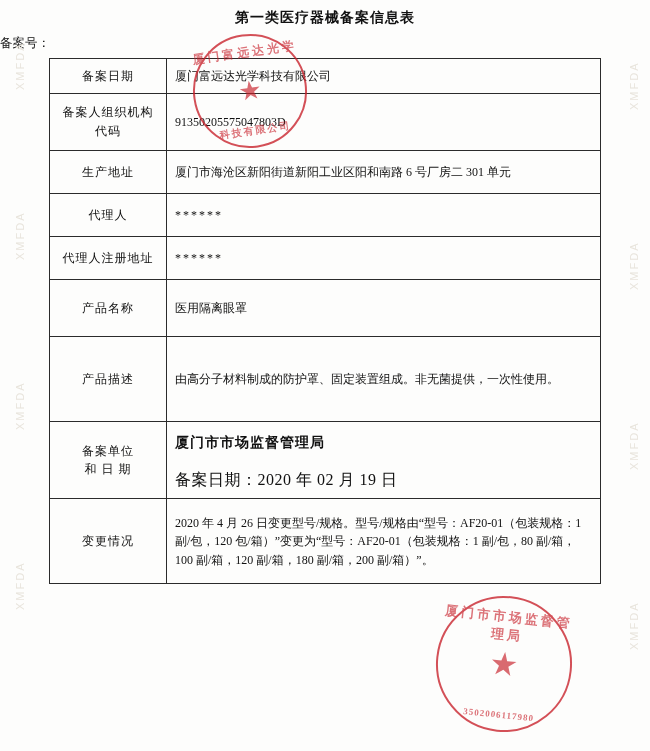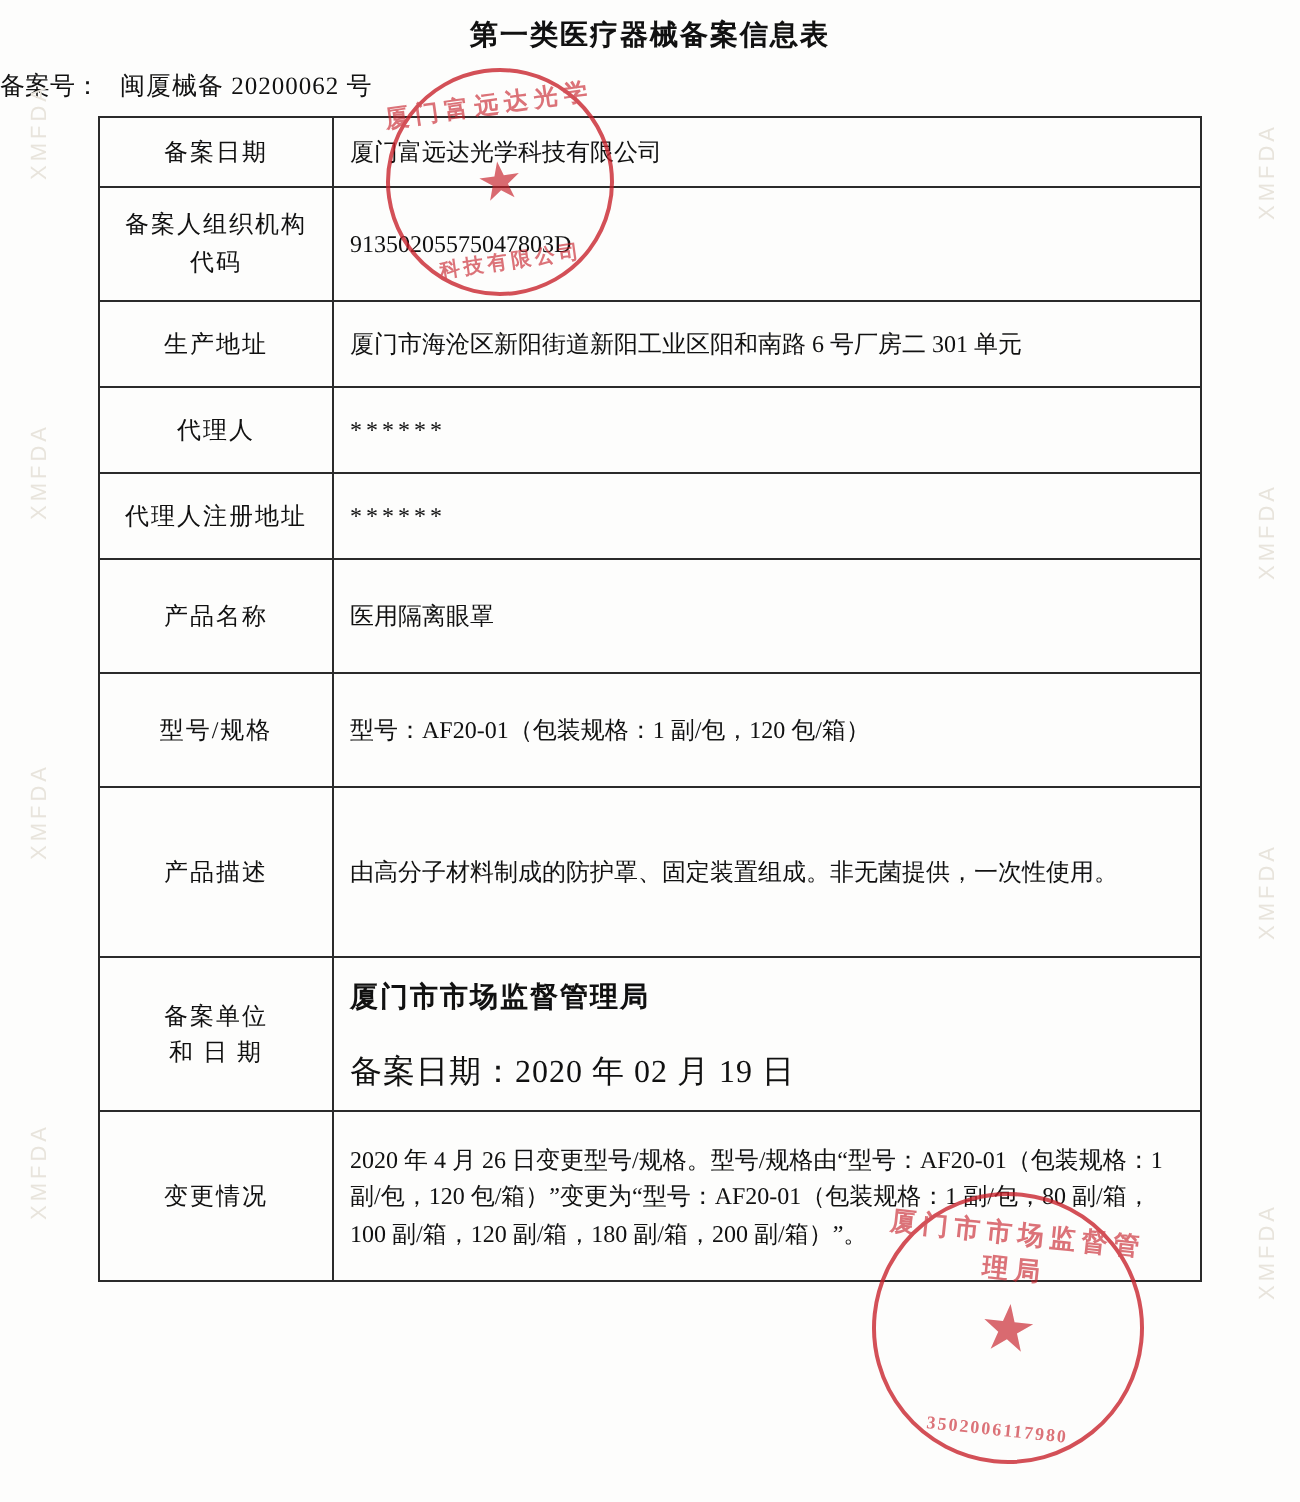--- a/index.html
+++ b/index.html
@@ -165,21 +165,20 @@
   <div class="wm" style="left:14px; top:610px;">XMFDA</div>
   <div class="wm" style="left:628px; top:110px;">XMFDA</div>
   <div class="wm" style="left:628px; top:290px;">XMFDA</div>
   <div class="wm" style="left:628px; top:470px;">XMFDA</div>
   <div class="wm" style="left:628px; top:650px;">XMFDA</div>
 
   <div class="doc-title">第一类医疗器械备案信息表</div>
 
   <div class="recordno-row">
     <span class="label">备案号：</span>
-    <span class="value">闽厦械备 20200062 号</span>
   </div>
 
   <table class="form">
     <tbody>
       <tr>
         <td class="key h-sm">备案日期</td>
         <td class="val h-sm">厦门富远达光学科技有限公司</td>
       </tr>
       <tr>
         <td class="key h-lg two-line-key">备案人组织机构代码</td>
@@ -193,24 +192,20 @@
         <td class="key h-md">代理人</td>
         <td class="val h-md masked">******</td>
       </tr>
       <tr>
         <td class="key h-md">代理人注册地址</td>
         <td class="val h-md masked">******</td>
       </tr>
       <tr>
         <td class="key h-lg">产品名称</td>
         <td class="val h-lg">医用隔离眼罩</td>
-      </tr>
-      <tr>
-        <td class="key h-lg">型号/规格</td>
-        <td class="val h-lg">型号：AF20-01（包装规格：1 副/包，120 包/箱）</td>
       </tr>
       <tr>
         <td class="key h-xxl">产品描述</td>
         <td class="val h-xxl">由高分子材料制成的防护罩、固定装置组成。非无菌提供，一次性使用。</td>
       </tr>
       <tr>
         <td class="key h-xl">
           <div>备案单位</div>
           <div>和 日 期</div>
         </td>

